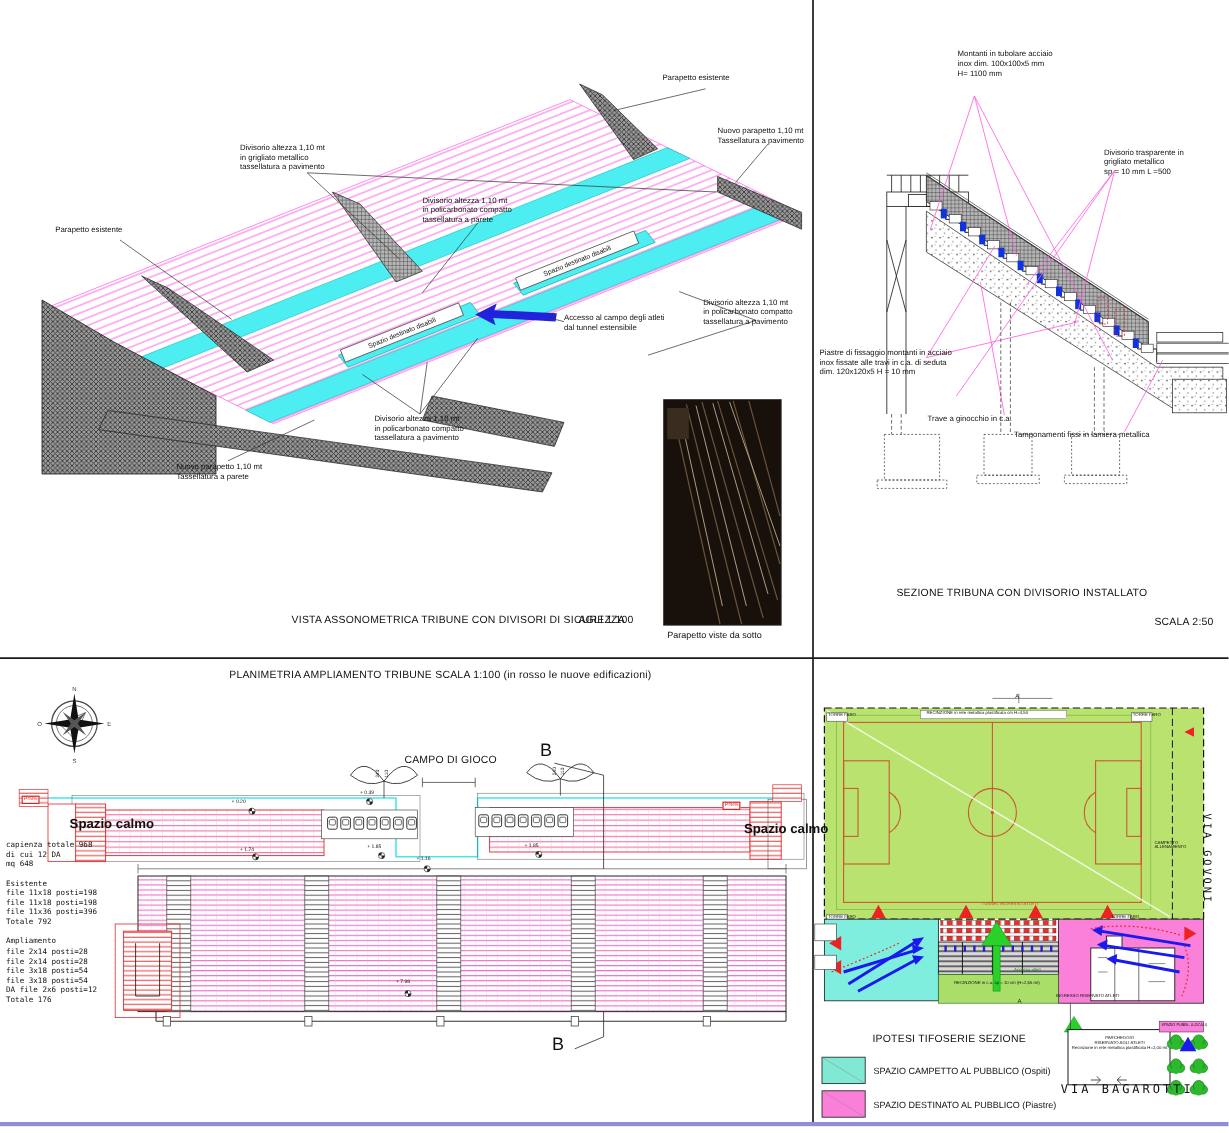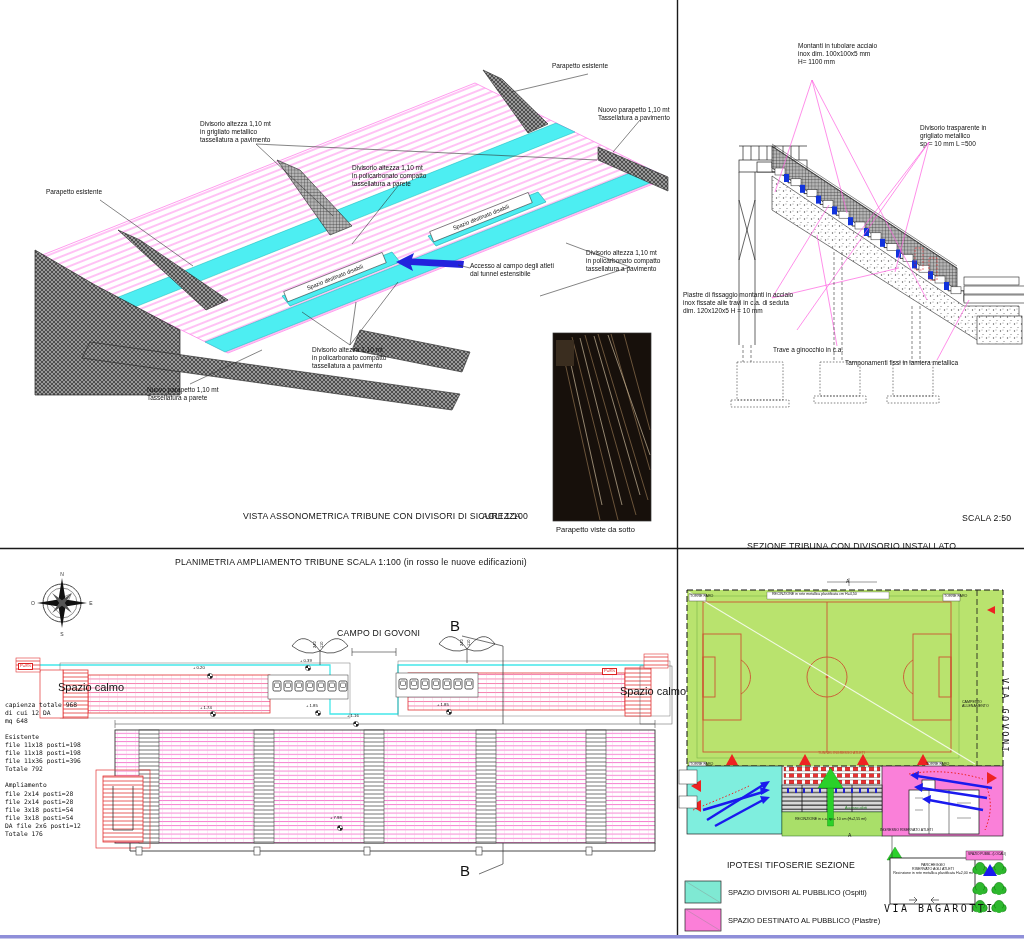--- a/index.html
+++ b/index.html
@@ -3,21 +3,21 @@
 <meta charset="utf-8">
 <style>
   html,body{margin:0;padding:0;background:#fff;}
   #root{position:relative;width:1024px;height:944px;overflow:hidden;background:#fff;
         font-family:"Liberation Sans",sans-serif;}
   svg.gfx{position:absolute;left:0;top:0;z-index:1;}
   .lbl{position:absolute;z-index:3;font-family:"Liberation Sans",sans-serif;
        font-size:6.5px;line-height:1.22;color:#111;white-space:pre-line;}
   .t9{font-size:8.7px;letter-spacing:.2px;}
   .t7{font-size:7.5px;}
-  .t11{font-size:11px;}
+  .t11{font-size:11px;font-weight:bold;}
   .t15{font-size:15px;}
   .t5{font-size:5px;}
   .tiny{font-size:4.2px;line-height:1.15;}
   .micro{font-size:3.6px;line-height:1.1;}
   .mono{font-family:"DejaVu Sans Mono",monospace;}
   .red{color:#d22;}
   .grn{color:#1b7a1b;}
   .rust{color:#c05030;}
   .redbox{border:.5px solid #d22;padding:0 1px;background:#fff;}
   .vert{writing-mode:vertical-rl;}
@@ -492,25 +492,25 @@
 inox dim. 100x100x5 mm
 H= 1100 mm</div>
 <div class="lbl" style="left:920px;top:124px">Divisorio trasparente in
 grigliato metallico
 sp = 10 mm  L =500</div>
 <div class="lbl" style="left:683px;top:291px">Piastre di fissaggio montanti in acciaio
 inox fissate alle travi in c.a. di seduta
 dim. 120x120x5    H = 10 mm</div>
 <div class="lbl" style="left:773px;top:346px">Trave a ginocchio in c.a.</div>
 <div class="lbl" style="left:845px;top:359px">Tamponamenti fissi in lamiera metallica</div>
-<div class="lbl t9" style="left:747px;top:541px">SEZIONE TRIBUNA CON DIVISORIO INSTALLATO</div>
+<div class="lbl t9" style="left:747px;top:489px">SEZIONE TRIBUNA CON DIVISORIO INSTALLATO</div>
 <div class="lbl t9" style="left:962px;top:513px">SCALA 2:50</div>
 
-<div class="lbl t9" style="left:175px;top:557px">PLANIMETRIA AMPLIAMENTO TRIBUNE    SCALA 1:100  (in rosso le nuove edificazioni)</div>
-<div class="lbl t9" style="left:337px;top:628px">CAMPO DI GOVONI</div>
+<div class="lbl t9" style="left:191px;top:557px">PLANIMETRIA AMPLIAMENTO TRIBUNE    SCALA 1:100  (in rosso le nuove edificazioni)</div>
+<div class="lbl t9" style="left:337px;top:628px">CAMPO DI GIOCO</div>
 <div class="lbl t15" style="left:450px;top:617px">B</div>
 <div class="lbl t15" style="left:460px;top:862px">B</div>
 <div class="lbl t11" style="left:58px;top:681px">Spazio calmo</div>
 <div class="lbl t11" style="left:620px;top:685px">Spazio calmo</div>
 <div class="lbl mono" style="left:5px;top:701px;font-size:6.3px;line-height:1.28">capienza totale 968
 di cui 12 DA
 mq 648
 
 Esistente
 file 11x18 posti=198
@@ -533,21 +533,21 @@
 <div class="lbl tiny" style="left:347px;top:714px">+ 1.16</div>
 <div class="lbl tiny" style="left:330px;top:816px">+ 7.98</div>
 <div class="lbl tiny red redbox" style="left:18px;top:663px">P=8%</div>
 <div class="lbl tiny red redbox" style="left:602px;top:668px">P=8%</div>
 <div class="lbl rot270" style="left:313px;top:648px;font-size:4px">240</div>
 <div class="lbl rot270" style="left:320px;top:648px;font-size:4px">110</div>
 <div class="lbl rot270" style="left:460px;top:646px;font-size:4px">240</div>
 <div class="lbl rot270" style="left:467px;top:646px;font-size:4px">110</div>
 
 <div class="lbl t9" style="left:727px;top:860px">IPOTESI TIFOSERIE SEZIONE</div>
-<div class="lbl t7" style="left:728px;top:888px">SPAZIO DIVISORI AL PUBBLICO (Ospiti)</div>
+<div class="lbl t7" style="left:728px;top:888px">SPAZIO CAMPETTO AL PUBBLICO (Ospiti)</div>
 <div class="lbl t7" style="left:728px;top:916px">SPAZIO DESTINATO AL PUBBLICO (Piastre)</div>
 <div class="lbl mono" style="left:884px;top:903px;font-size:10px;letter-spacing:2.5px">VIA BAGAROTTI</div>
 <div class="lbl mono vert" style="left:1000px;top:678px;font-size:8.5px;letter-spacing:2.5px">VIA GOVONI</div>
 <div class="lbl micro" style="left:962px;top:701px;width:34px">CAMPETTO ALLENAMENTO</div>
 <div class="lbl micro" style="left:772px;top:593px">RECINZIONE in rete metallica plastificata cm H=4,50</div>
 <div class="lbl micro" style="left:690px;top:595px">TORRE FARO</div>
 <div class="lbl micro" style="left:944px;top:595px">TORRE FARO</div>
 <div class="lbl micro" style="left:690px;top:763px">TORRE FARO</div>
 <div class="lbl micro" style="left:926px;top:763px">TORRE FARO</div>
 <div class="lbl micro rust" style="left:818px;top:752px">TUNNEL INGRESSO ATLETI</div>

